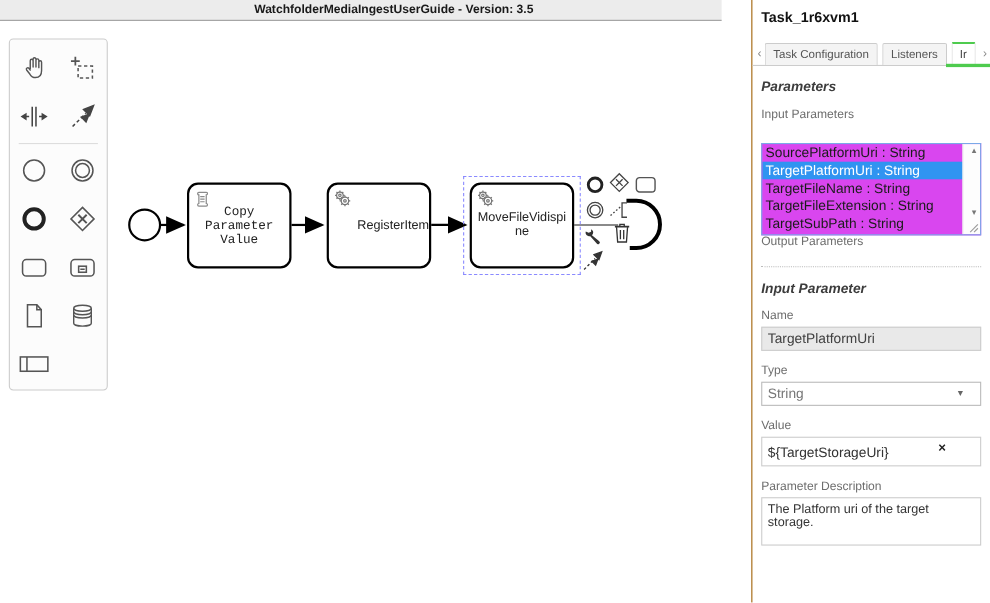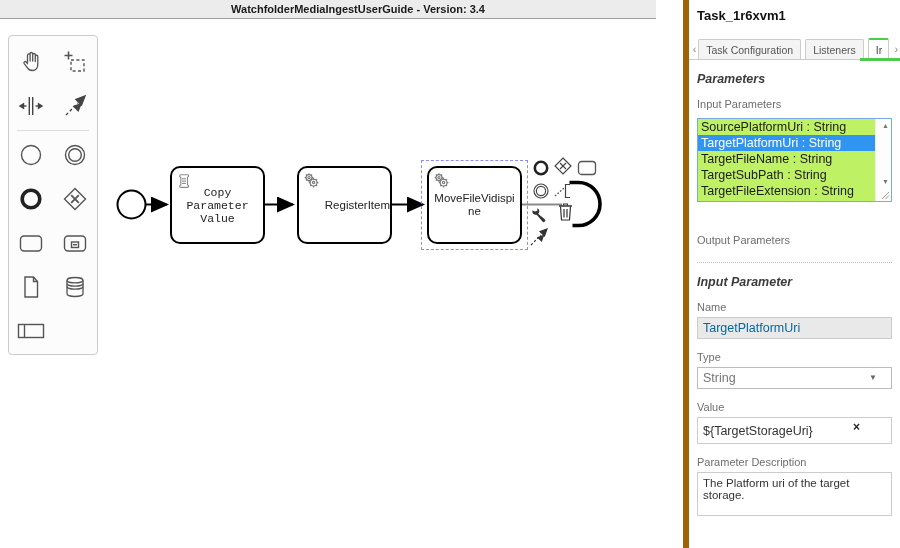--- a/index.html
+++ b/index.html
@@ -26,66 +26,66 @@
   .task .lbl{font-size:11.5px;line-height:13px;text-align:center;white-space:pre-line;color:#222;}
   .task .t-icon{position:absolute;left:4px;top:4px;}
   .sel-outline{position:absolute;left:421px;top:160px;width:107px;height:90px;
                border:1px dashed #8a8aff;box-sizing:border-box;pointer-events:none;}
 
   
   .cp{position:absolute;width:20px;height:20px;display:flex;align-items:center;justify-content:center;cursor:pointer;}
 
   
   .panel{position:absolute;left:683px;top:0;width:217px;height:548px;background:#fff;
-         border-left:6px solid #a16207;box-sizing:border-box;}
+         border-left:1px solid #a16207;box-sizing:border-box;}
   .panel-header{font-size:13px;font-weight:bold;color:#111;padding:8px 0 0 8px;height:20px;}
   .tabs{position:relative;margin-top:8px;height:23px;border-bottom:1px solid #ccc;
         display:flex;align-items:flex-end;padding-left:2px;}
   .tab-nav{font-size:11px;color:#888;width:9px;text-align:center;cursor:pointer;padding-bottom:4px;}
   .tab{font-size:10.5px;color:#555;background:#f4f4f4;border:1px solid #ccc;border-bottom:none;
        border-radius:2px 2px 0 0;padding:4px 7px 3px 7px;margin-right:4px;white-space:nowrap;cursor:pointer;}
   .tab.active{background:#fff;border-top:2px solid #4ecb4e;color:#444;max-width:17px;overflow:hidden;}
   .green-underline{position:absolute;right:0;bottom:-2px;width:40px;height:3px;background:#4ecb4e;}
 
   .panel-body{padding:0 8px;}
   .sec-heading{font-size:12.5px;font-weight:bold;font-style:italic;color:#3c3c3c;margin-top:12px;}
   .fld-label{font-size:11px;font-weight:normal;color:#6e6e6e;margin-top:12px;}
 
-  .listbox{position:relative;margin-top:8px;height:84px;border:1px solid #7aa9e8;box-sizing:border-box;
-           background:#bef264;overflow:hidden;}
+  .listbox{position:relative;margin-top:20px;height:84px;border:1px solid #7aa9e8;box-sizing:border-box;
+           background:#d946ef;overflow:hidden;}
   .listbox.plain{border-color:#9c9c9c;height:76px;}
   .lb-row{font-size:12.5px;line-height:16px;padding-left:3px;color:#1c1c1c;white-space:nowrap;cursor:pointer;}
   .lb-row.sel{background:#3094f1;color:#fff;}
   .lb-scroll{position:absolute;right:0;top:0;bottom:0;width:15px;background:#fdfdfd;border-left:1px solid #eee;}
   .lb-arrow{position:absolute;right:2px;font-size:7px;color:#777;cursor:pointer;}
   .lb-up{top:3px;}
   .lb-down{bottom:16px;}
   .lb-grip{position:absolute;right:1px;bottom:1px;}
 
   .dotted-sep{border-top:1px dotted #bbb;margin-top:16px;}
 
   .inp{width:100%;box-sizing:border-box;height:22px;border:1px solid #ccc;background:#fff;
        font-family:"Liberation Sans",sans-serif;font-size:12.5px;color:#333;padding:0 5px;margin-top:4px;}
-  .inp:disabled{background:#e9e9e9;color:#0369a1;}
+  .inp:disabled{background:#e9e9e9;color:#404040;}
   .value-wrap{position:relative;}
   .clear-x{position:absolute;right:32px;top:8px;font-size:12px;font-weight:bold;color:#222;
            line-height:12px;cursor:pointer;}
   .select-box{position:relative;height:20px;border:1px solid #bbb;background:#fff;margin-top:4px;
               font-size:12.5px;color:#777;display:flex;align-items:center;padding-left:5px;cursor:pointer;}
   .select-arrow{position:absolute;right:14px;top:5px;font-size:8px;color:#666;}
   .txtarea{width:100%;box-sizing:border-box;height:44px;border:1px solid #ccc;resize:none;
            font-family:"Liberation Sans",sans-serif;font-size:11.5px;color:#333;padding:4px 5px;margin-top:4px;}
 </style>
 </head>
 <body>
 
 <div class="app">
 
   <div class="title-bar">
-    <span>WatchfolderMediaIngestUserGuide - Version: 3.4</span>
+    <span>WatchfolderMediaIngestUserGuide - Version: 3.5</span>
   </div>
 
   <div class="palette">
     <div class="p-cell">
       <svg width="26" height="26" viewBox="0 0 26 26">
           <path d="M9.5,13.5 V6.2 a1.3,1.3 0 0 1 2.6,0 V12 M12.1,11.5 V4.8 a1.3,1.3 0 0 1 2.6,0 V12 M14.7,11.7 V5.8 a1.3,1.3 0 0 1 2.6,0 V12.5 M17.3,12.2 V7.5 a1.25,1.25 0 0 1 2.5,0 V15 c0,4 -2,6.5 -5.5,6.5 c-2.8,0 -4,-1.2 -5.2,-3.2 L6.2,14.6 c-0.9,-1.5 1,-2.8 2.1,-1.5 l1.2,1.6" fill="none" stroke="#555" stroke-width="1.3" stroke-linecap="round" stroke-linejoin="round"></path>
         </svg>
     </div>
     <div class="p-cell">
       <svg width="26" height="26" viewBox="0 0 26 26">
@@ -320,35 +320,35 @@
     </div>
 
     <div class="panel-body">
       <div class="sec-heading">Parameters</div>
 
       <div class="fld-label">Input Parameters</div>
       <div class="listbox">
         <div class="lb-row">SourcePlatformUri : String</div>
         <div class="lb-row sel">TargetPlatformUri : String</div>
         <div class="lb-row">TargetFileName : String</div>
+        <div class="lb-row">TargetFileExtension : String</div>
         <div class="lb-row">TargetSubPath : String</div>
-        <div class="lb-row">TargetFileExtension : String</div>
         <div class="lb-scroll">
           <div class="lb-arrow lb-up">▲</div>
           <div class="lb-arrow lb-down">▼</div>
           <svg class="lb-grip" width="10" height="10" viewBox="0 0 10 10">
               <g stroke="#999" stroke-width="1">
                 <line x1="2" y1="9" x2="9" y2="2"></line>
                 <line x1="5.5" y1="9" x2="9" y2="5.5"></line>
               </g>
             </svg>
         </div>
       </div>
 
-      <div class="fld-label" style="margin-top:32px;">Output Parameters</div>
+      <div class="fld-label" style="margin-top:0;">Output Parameters</div>
 
       <div class="dotted-sep"></div>
 
       <div class="sec-heading">Input Parameter</div>
 
       <div class="fld-label">Name</div>
       <input class="inp" disabled="" value="TargetPlatformUri" style="">
 
       <div class="fld-label">Type</div>
       <div class="select-box">

